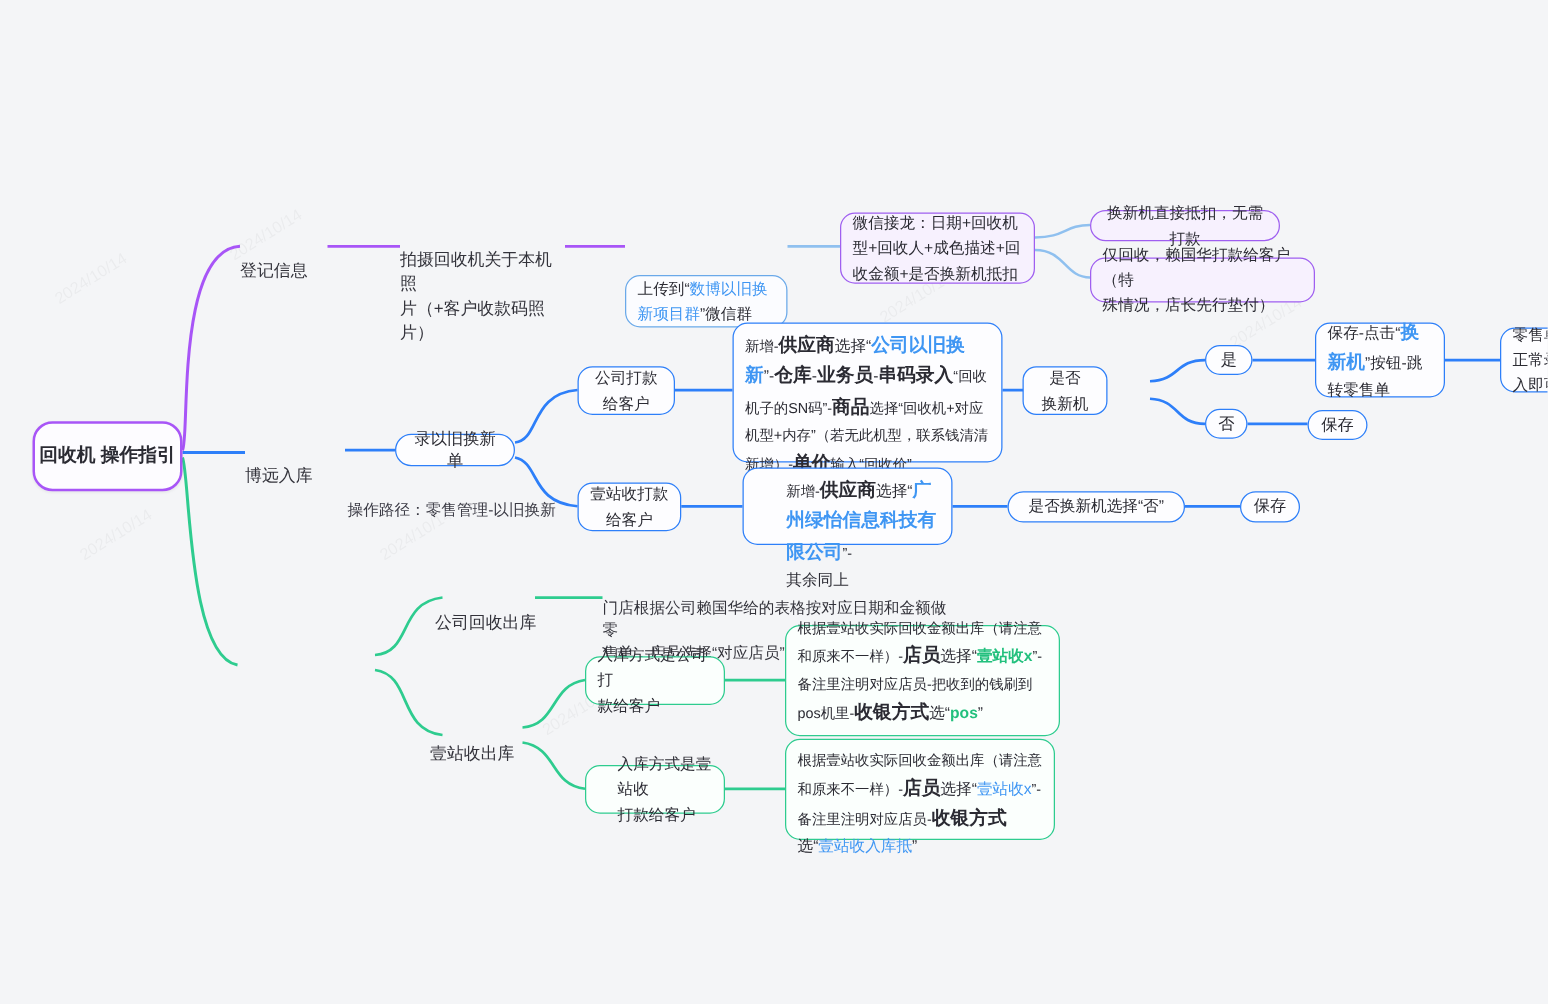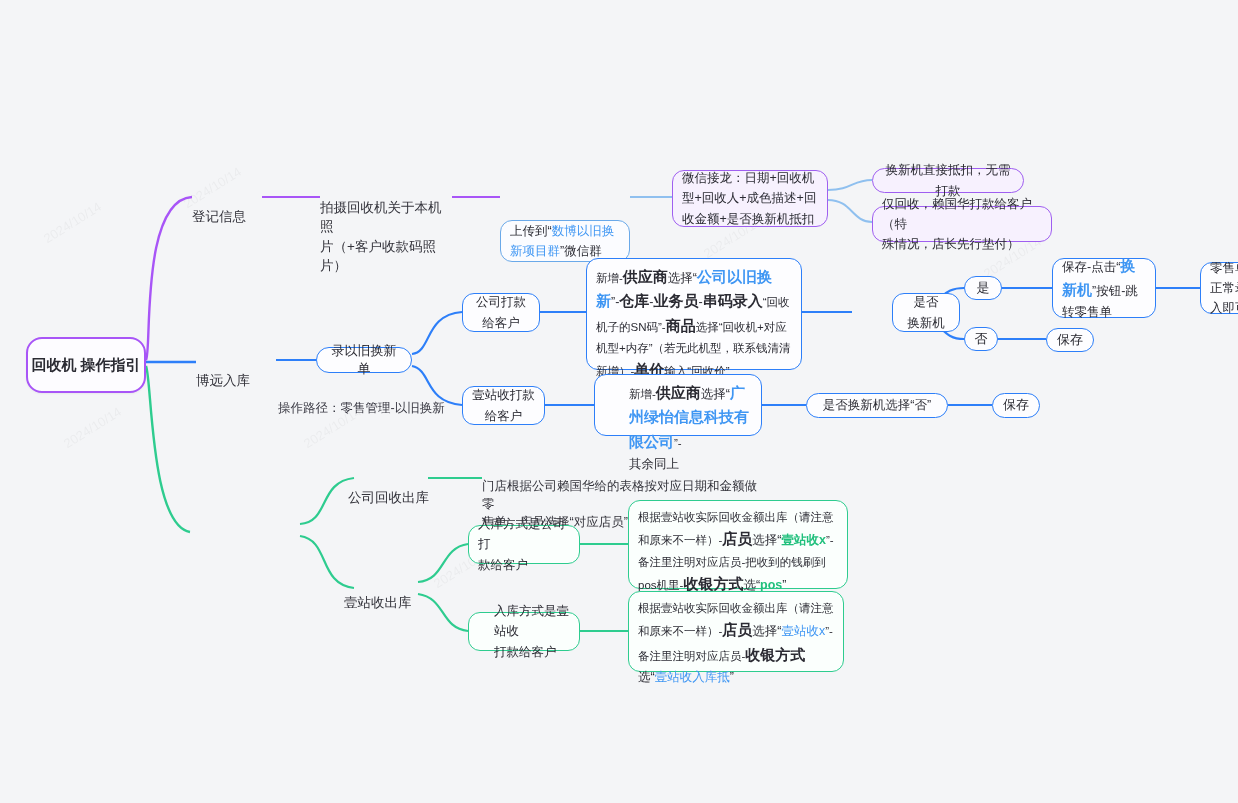--- a/index.html
+++ b/index.html
@@ -179,21 +179,21 @@
     <span class="rt" style="white-space:pre-line;">公司打款
 给客户</span>
   </div>
 
   <div class="node rbox blue" style="left:586px;top:258px;width:216px;height:112px;align-items:flex-start;">
     <div class="rt">
       <span class="sm">新增-</span><span class="bb">供应商</span><span>选择“</span><span class="cblue-b">公司以旧换新</span><span>”-</span><span class="bb">仓库</span><span>-</span><span class="bb">业务员</span><span>-</span><span class="bb">串码录入</span><span class="sm">“回收机子的SN码”-</span><span class="bb">商品</span><span class="sm">选择“回收机+对应机型+内存”（若无此机型，联系钱清清新增）-</span><span class="bb">单价</span><span class="sm">输入“回收价”</span>
     </div>
   </div>
 
-  <div class="node rbox blue center" style="left:892px;top:293px;width:68px;height:39px;">
+  <div class="node rbox blue center" style="left:818px;top:293px;width:68px;height:39px;border-radius:11px;">
     <span class="rt" style="white-space:pre-line;">是否
 换新机</span>
   </div>
 
   <div class="node pill" style="left:964px;top:276px;width:38px;height:24px;">
     <span>是</span>
   </div>
   <div class="node pill" style="left:964px;top:327px;width:34px;height:24px;">
     <span>否</span>
   </div>
@@ -245,21 +245,21 @@
 
   <div class="node plain" style="left:344px;top:573px;width:82px;">
     <span>壹站收出库</span>
   </div>
 
   <div class="node rbox green" style="left:468px;top:525px;width:112px;height:39px;">
     <span class="rt" style="white-space:pre-line;">入库方式是公司打
 款给客户</span>
   </div>
 
-  <div class="node rbox green" style="left:628px;top:500px;width:220px;height:89px;align-items:flex-start;">
+  <div class="node rbox green" style="left:628px;top:500px;width:220px;height:89px;align-items:flex-end;">
     <div class="rt">
       <span class="sm">根据壹站收实际回收金额出库（请注意和原来不一样）-</span><span class="bb">店员</span><span>选择“</span><span class="cgreen">壹站收x</span><span class="sm">”-备注里注明对应店员-把收到的钱刷到pos机里-</span><span class="bb">收银方式</span><span>选“</span><span class="cgreen">pos</span><span>”</span>
     </div>
   </div>
 
   <div class="node rbox green" style="left:468px;top:612px;width:112px;height:39px;">
     <span class="rt" style="white-space:pre-line;margin-left:16px;">入库方式是壹站收
 打款给客户</span>
   </div>
 

